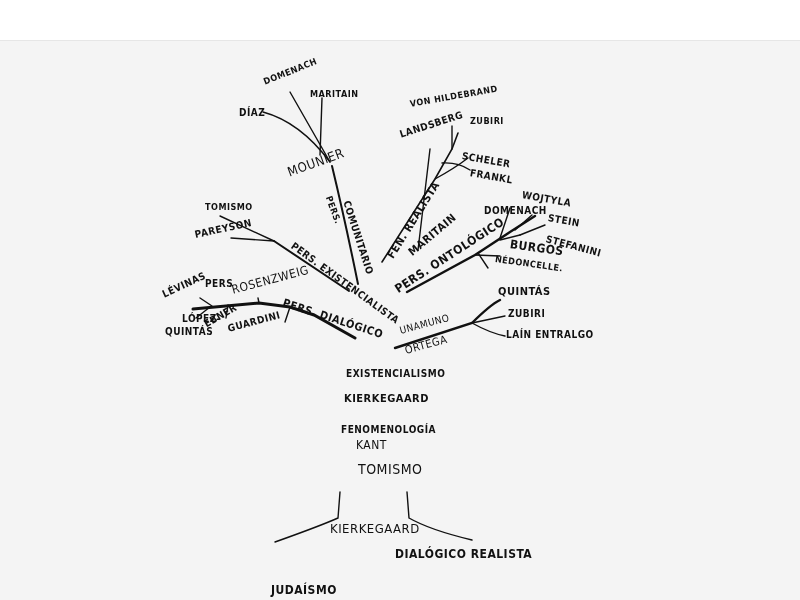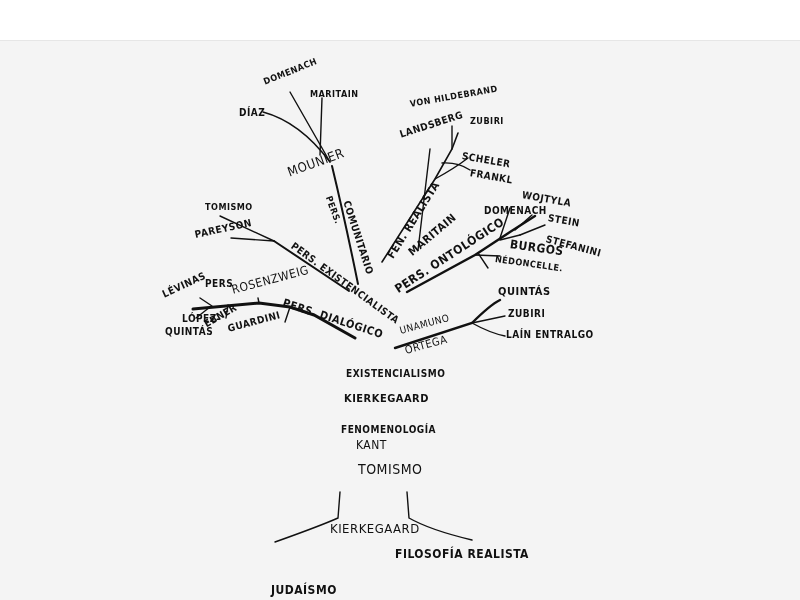--- a/index.html
+++ b/index.html
@@ -50,21 +50,21 @@
   <path d="M475 255 L500 256" stroke-width="1.4"></path>
   <path d="M478 253 L488 268" stroke-width="1.4"></path>
   <path d="M520 235 L545 225" stroke-width="1.4"></path>
 
   <path d="M395 348 L472 323 Q490 305 500 300" stroke-width="2.4"></path>
   <path d="M472 323 L505 316" stroke-width="1.4"></path>
   <path d="M472 323 Q490 333 505 336" stroke-width="1.4"></path>
 </svg>
 
 <div class="lbl s12" style="left:271px;top:546px;margin-top:38px;">JUDAÍSMO</div>
-<div class="lbl s12" style="left:395px;top:548px;">FILOSOFÍA REALISTA</div>
+<div class="lbl s12" style="left:395px;top:548px;">DIALÓGICO REALISTA</div>
 <div class="lbl s13" style="left:330px;top:522px;font-weight:normal;">KIERKEGAARD</div>
 
 <div class="lbl s14" style="left:358px;top:462px;font-weight:normal;">TOMISMO</div>
 <div class="lbl s12" style="left:356px;top:439px;font-weight:normal;">KANT</div>
 <div class="lbl s10" style="left:341px;top:417px;margin-top:8px;">FENOMENOLOGÍA</div>
 <div class="lbl s11" style="left:344px;top:393px;">KIERKEGAARD</div>
 <div class="lbl s10" style="left:346px;top:369px;">EXISTENCIALISMO</div>
 
 <div class="lbl s9" style="left:264px;top:78px;transform:rotate(-22deg);">DOMENACH</div>
 <div class="lbl s9" style="left:310px;top:90px;">MARITAIN</div>

